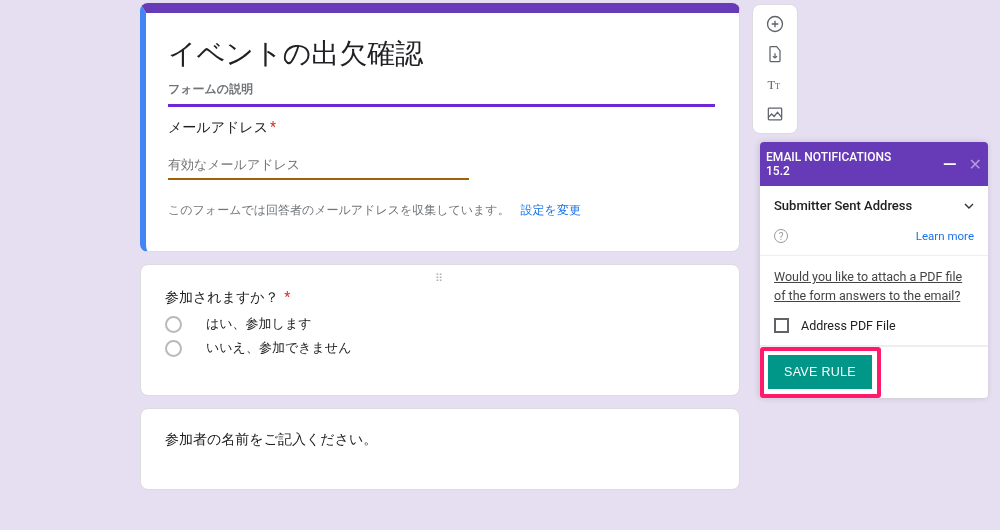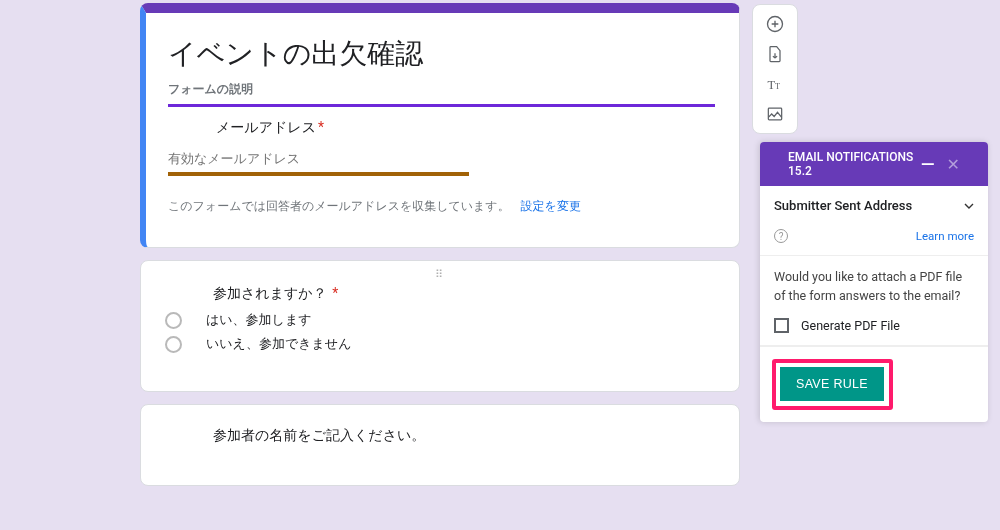--- a/index.html
+++ b/index.html
@@ -12,61 +12,61 @@
   }
   .form-wrap { position: absolute; left: 140px; top: 3px; width: 600px; }
   .card {
     background: #fff; border-radius: 8px;
     padding: 22px 24px 32px 24px; margin-bottom: 12px;
     border: 1px solid #dadce0;
   }
   .title-card { border-top: 10px solid #673ab7; border-left: 6px solid #4285f4; padding-left:22px;}
   .form-title { font-size: 28px; font-weight: 400; margin-bottom: 8px; }
   .form-desc { font-size: 12px; color: #70757a; border-bottom:3px solid #6d28d9; padding:0 0 6px 0; margin-bottom:12px;font-weight:bold;}
-  .field-label { font-size: 14px; margin-bottom: 8px; margin-left: 48px;}
+  .field-label { font-size: 14px; margin-bottom: 8px;}
   .req { color: #d93025; margin-left:2px;}
   .underline-input {
     font-size: 13px; color: #70757a; border: none;
-    border-bottom: 4px solid #a16207; padding:6px 0; width: 55%; background:transparent;
+    border-bottom: 2px solid #a16207; padding:6px 0; width: 55%; background:transparent;margin-top:6px;
   }
   .collect-note { font-size: 12px; color: #70757a; margin-top:22px;}
   .collect-note a{ color:#1a73e8; text-decoration:none; margin-left:8px;}
   .radio-row { display:flex; align-items:center; gap:24px; font-size:13px; margin:6px 0; color:#202124;}
   .radio-circle { width:17px;height:17px;border:2px solid #b9b9b9;border-radius:50%; flex-shrink:0;}
   .drag-dots { text-align:center; color:#b0b0b0; font-size:11px; letter-spacing:2px; margin-bottom:4px; margin-top:-15px;}
   .side-toolbar {
     position:absolute; left:752px; top:4px; width:46px;
     background:#fff; border:1px solid #dadce0; border-radius:8px;
     display:flex; flex-direction:column; align-items:center; padding:4px 0;
   }
   .tool-btn { width:40px;height:30px; display:flex;align-items:center;justify-content:center; cursor:pointer; color:#5f6368;}
   .tool-btn svg{width:20px;height:20px;}
   .panel {
     position:absolute; right:12px; top:142px; width:228px;
     background:#fff; border-radius:4px; box-shadow:-1px 0 6px rgba(0,0,0,.15);
     font-size:12.5px;
   }
   .panel-header{
-    background:#673ab7; color:#fff; padding:8px 28px;
+    background:#673ab7; color:#fff; padding:8px 6px;
     display:flex; align-items:center; border-radius:4px 4px 0 0;
     font-weight:500; font-size:12px;
   }
   .panel-header .spacer{flex:1;}
   .panel-header .minimize{font-size:18px;margin-right:12px;}
   .panel-header .close{font-size:16px;color:#b39ddb;}
   .panel-section{padding:12px 14px;border-bottom:1px solid #eee;}
   .dropdown-row{display:flex;align-items:center;justify-content:space-between;font-size:13px;font-weight:500;}
   .dropdown-row svg{width:10px;height:10px;}
   .help-row{display:flex;justify-content:space-between;align-items:center;margin-top:16px;font-size:11.5px;}
   .help-icon{width:14px;height:14px;border:1.5px solid #999;border-radius:50%;display:flex;align-items:center;justify-content:center;font-size:10px;color:#999;}
   .learn{color:#1a73e8;text-decoration:none;text-align:right;}
-  .q-text{font-size:12.5px;color:#444;margin-bottom:12px;line-height:1.5;}
+  .q-text{font-size:12.5px;color:#444;margin-bottom:12px;line-height:1.5;text-decoration:underline;}
   .check-row{display:flex;align-items:center;gap:12px;font-size:12.5px;}
   .checkbox{width:15px;height:15px;border:2px solid #5f6368;flex-shrink:0;}
-  .save-wrap{padding:12px;border-top:1px solid #eee;}
+  .save-wrap{border-top:1px solid #eee;}
   .save-highlight{border:4px solid #ff1a6c;display:inline-block;padding:4px 5px 5px 4px;border-radius:3px;}
   .save-btn{background:#009688;color:#fff;border:none;padding:10px 16px;font-size:12.5px;font-weight:500;letter-spacing:.3px;cursor:pointer;}
 </style>
 </head>
 <body>
 
 <div class="form-wrap">
 
   <div class="card title-card">
     <div class="form-title">イベントの出欠確認</div>
@@ -151,21 +151,21 @@
     <div class="help-row">
       <span class="help-icon">?</span>
       <a href="#" class="learn">Learn more</a>
     </div>
   </div>
 
   <div class="panel-section">
     <div class="q-text">Would you like to attach a PDF file of the form answers to the email?</div>
     <div class="check-row">
       <span class="checkbox"></span>
-      <span>Generate PDF File</span>
+      <span>Address PDF File</span>
     </div>
   </div>
 
 
   <div class="save-wrap">
     <span class="save-highlight">
       <button class="save-btn">SAVE RULE</button>
     </span>
   </div>
 </div>

